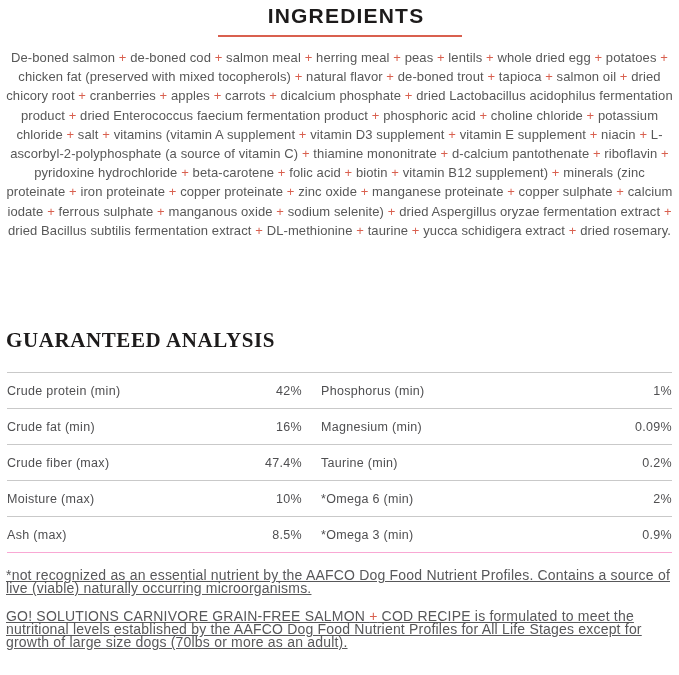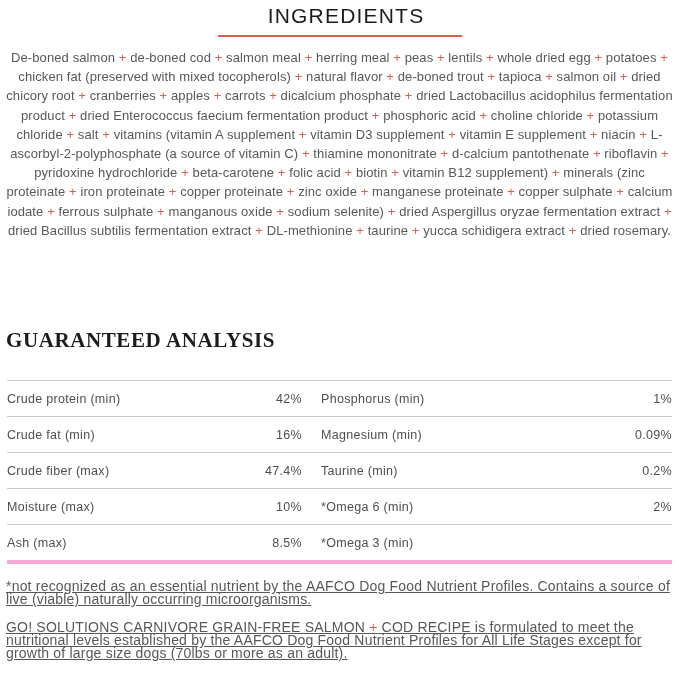--- a/index.html
+++ b/index.html
@@ -7,43 +7,43 @@
   html, body { background: #ffffff; }
   body {
     width: 679px; height: 675px; overflow: hidden;
     font-family: "Liberation Sans", "DejaVu Sans", sans-serif;
     color: #58585a;
   }
   .page { width: 679px; height: 675px; }
 
   h1.ing-title {
     margin-top: 4px;
-    font-size: 21px; font-weight: normal; letter-spacing: 1.2px;
+    font-size: 21px; font-weight: bold; letter-spacing: 1.2px;
     color: #1d1b1b; text-align: center; line-height: 24px; padding-left: 13px;
   }
   .rule {
     width: 244px; height: 2px; background: var(--accent);
     margin: 7px auto 0 auto;
   }
   .ingredients {
     margin: 11px 4px 0 4px;
     font-size: 13px; line-height: 19.2px; letter-spacing: 0.1px;
     color: #585858; text-align: center;
   }
   .plus { color: var(--accent); }
 
   h2.ga-title {
     margin: 88px 0 0 6px;
     font-size: 21px; font-weight: bold; letter-spacing: 0.6px;
     color: #1d1b1b; line-height: 24px; font-family: Liberation Serif, serif;
   }
 
   .table {
-    margin: 28px 7px 0 7px;
-    border-bottom: 4px solid #f9a8d4;
+    margin: 20px 7px 0 7px;
+    border-bottom: 1px solid #f9a8d4;
     font-size: 12.5px; letter-spacing: 0.3px; color: #4f4f51;
   }
   .trow {
     display: grid;
     grid-template-columns: 185px 110px 19px 200px 151px;
     align-items: center;
     height: 36px;
     border-top: 1px solid #c9c9c9;
   }
   .trow .label  { text-align: left; }
@@ -99,20 +99,21 @@
         <div class="value">10%</div>
         <div class="spacer"></div>
         <div class="label">*Omega 6 (min)</div>
         <div class="value">2%</div>
       </div>
       <div class="trow">
         <div class="label">Ash (max)</div>
         <div class="value">8.5%</div>
         <div class="spacer"></div>
         <div class="label">*Omega 3 (min)</div>
+        <div class="value">0.9%</div>
       </div>
     </div>
 
   <p class="footnote">*not recognized as an essential nutrient by the AAFCO Dog Food Nutrient Profiles. Contains a source of live (viable) naturally occurring microorganisms.</p>
 
   <p class="footnote second">GO! SOLUTIONS CARNIVORE GRAIN-FREE SALMON <span class="plus">+</span> COD RECIPE  is formulated to meet the nutritional levels established by the AAFCO Dog Food Nutrient Profiles for All Life Stages except for growth of large size dogs (70lbs or more as an adult).</p>
 
 </div>
 
 </body></html>

